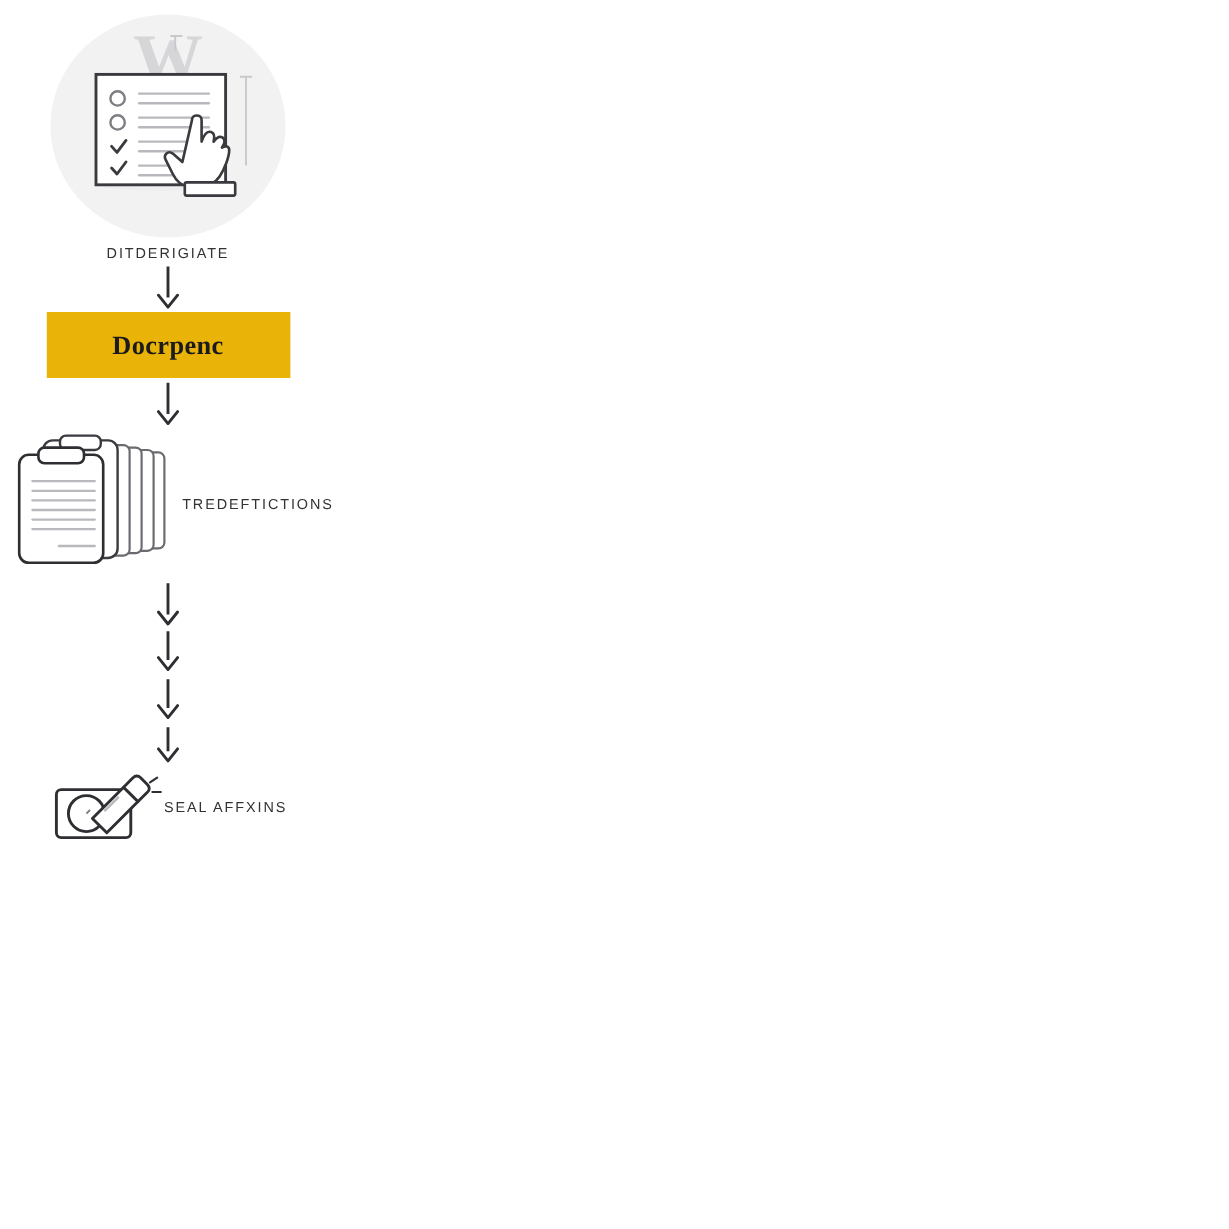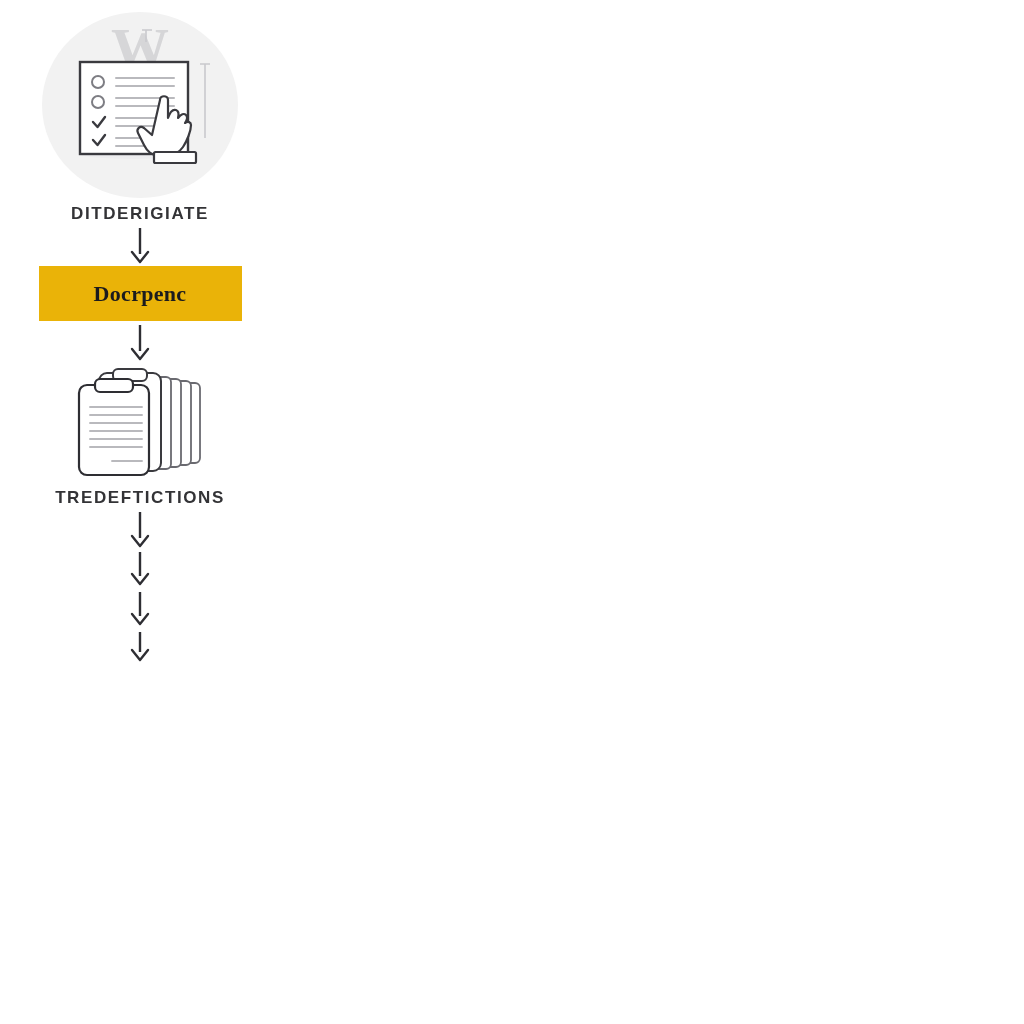--- a/index.html
+++ b/index.html
@@ -42,25 +42,25 @@
     top: 4px;
     width: 196px;
     height: 186px;
     border-radius: 50%;
     background: #f2f2f2;
   }
   .badge-wrap svg { position: relative; z-index: 2; }
 
   
   .caption {
-    font-size: 17px;
+    font-size: 12px;
     letter-spacing: 1.6px;
     color: #333336;
     text-transform: uppercase;
-    font-weight: 700;
+    font-weight: 400;
     text-align: center;
     white-space: nowrap;
   }
 
   
   .arrow {
     display: block;
   }
 
   
@@ -76,21 +76,21 @@
     font-family: "Liberation Serif", serif;
     font-size: 22px;
     font-weight: 700;
     color: #1b1b1e;
     letter-spacing: 0.3px;
     white-space: nowrap;
   }
 
   .icon-block {
     display: flex;
-    flex-direction: column;
+    flex-direction: row;
     align-items: center;
   }
 </style>
 </head>
 <body>
 
 <div id="flow">
 
   <div class="badge-wrap">
     <div class="badge-circle"></div>
@@ -196,14 +196,28 @@
     <path d="M15 2 v24" stroke="#2e2e33" stroke-width="2.4" fill="none"></path>
     <path d="M7 24 l8 10 l8 -10" stroke="#2e2e33" stroke-width="2.4" fill="none" stroke-linecap="round" stroke-linejoin="round"></path>
   </svg>
 
 
   <svg class="arrow" width="30" height="36" viewBox="0 0 30 36">
     <path d="M15 2 v20" stroke="#2e2e33" stroke-width="2.4" fill="none"></path>
     <path d="M7 20 l8 10 l8 -10" stroke="#2e2e33" stroke-width="2.4" fill="none" stroke-linecap="round" stroke-linejoin="round"></path>
   </svg>
 
+  <div class="icon-block">
+    <svg width="96" height="66" viewBox="0 0 96 66">
+      <rect x="6" y="18" width="62" height="40" rx="4" fill="#ffffff" stroke="#2e2e33" stroke-width="2.4"></rect>
+      <circle cx="31" cy="38" r="15" fill="#ffffff" stroke="#2e2e33" stroke-width="2.4"></circle>
+      <g fill="#ffffff" stroke="#2e2e33" stroke-width="2.4" stroke-linejoin="round">
+        <path d="M36 42 l26 -26 l12 12 l-26 26 z"></path>
+        <path d="M62 16 l8 -8 a4 4 0 0 1 6 0 l6 6 a4 4 0 0 1 0 6 l-8 8 z"></path>
+      </g>
+      <path d="M46 36 l12 -12" stroke="#b9b9bd" stroke-width="2" fill="none"></path>
+      <path d="M84 12 l6 -4 M86 20 l7 0" stroke="#2e2e33" stroke-width="1.8" stroke-linecap="round" fill="none"></path>
+      <path d="M31 38 l3 -3" stroke="#7d7d83" stroke-width="1.6" fill="none"></path>
+    </svg>
+    <div class="caption">SEAL AFFXINS</div>
+  </div>
 
 </div>
 
 </body></html>

